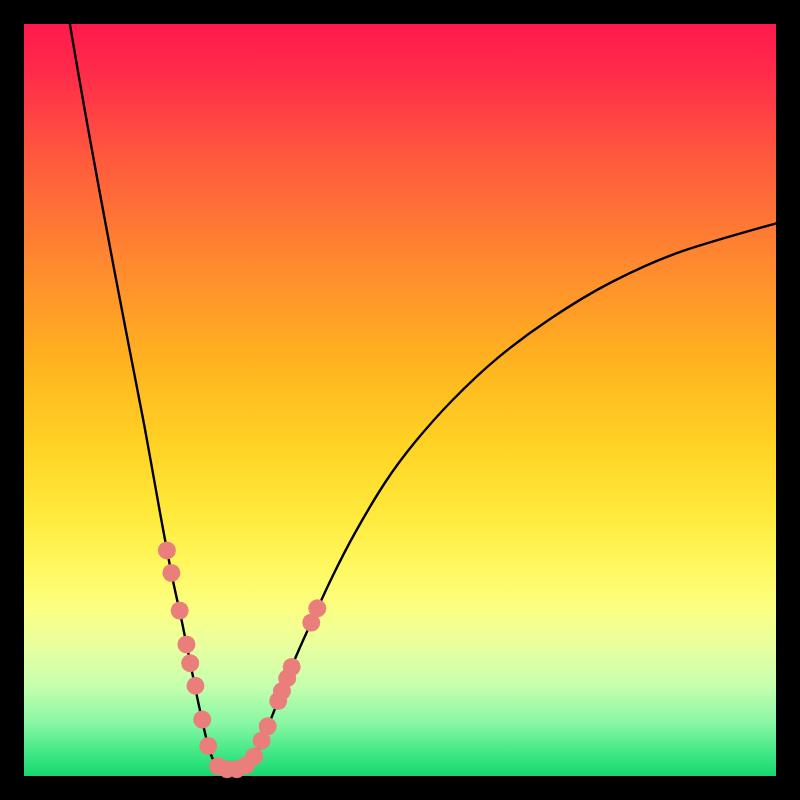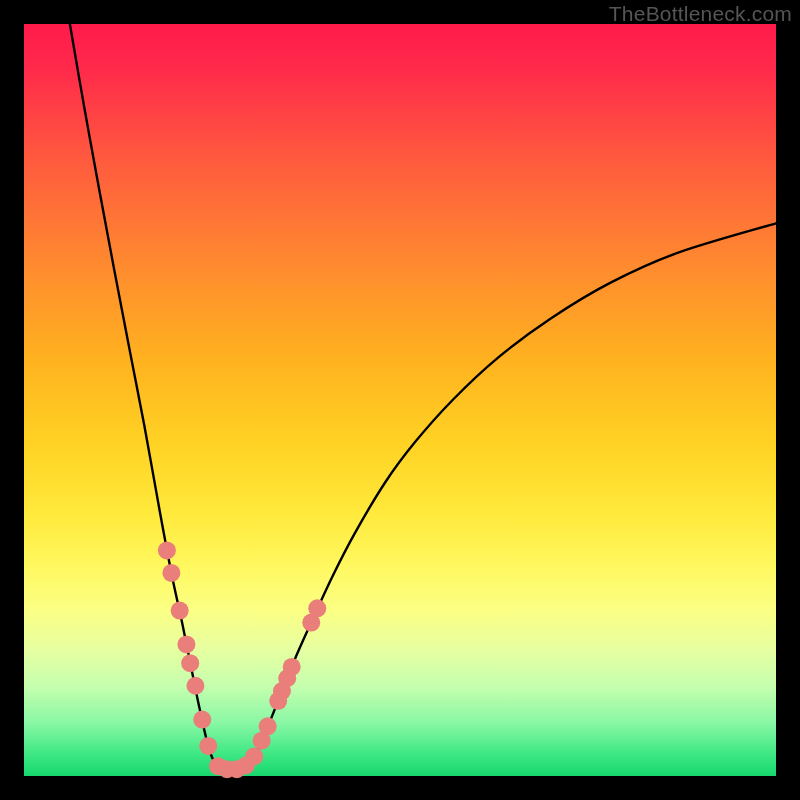--- a/index.html
+++ b/index.html
@@ -70,21 +70,20 @@
   }
   .bead {
     fill: #e97e7b;
     stroke: none;
   }
 </style>
 </head>
 <body>
 
 <div class="frame">
-  <div class="watermark">TheBottleneck.com</div>
   <div class="plot">
     <svg class="curve" viewBox="0 0 752 752">
       <path id="curve-path" class="curve-path" d="M 45.87 0.00 C 48.25 13.79, 55.27 55.15, 60.16 82.72 C 65.05 110.29, 70.19 138.24, 75.20 165.44 C 80.21 192.64, 85.23 219.46, 90.24 245.90 C 95.25 272.35, 100.27 298.17, 105.28 324.11 C 110.29 350.06, 115.31 374.75, 120.32 401.57 C 125.33 428.39, 130.85 460.47, 135.36 485.04 C 139.87 509.61, 143.63 530.16, 147.39 548.96 C 151.15 567.76, 154.91 583.55, 157.92 597.84 C 160.93 612.13, 162.93 622.28, 165.44 634.69 C 167.95 647.10, 170.45 660.26, 172.96 672.29 C 175.47 684.32, 178.60 698.61, 180.48 706.88 C 182.36 715.15, 182.99 717.53, 184.24 721.92 C 185.49 726.31, 186.62 730.07, 188.00 733.20 C 189.38 736.33, 190.76 738.84, 192.51 740.72 C 194.27 742.60, 196.52 743.73, 198.53 744.48 C 200.53 745.23, 202.54 745.11, 204.54 745.23 C 206.55 745.36, 208.81 745.36, 210.56 745.23 C 212.31 745.11, 213.57 744.86, 215.07 744.48 C 216.58 744.10, 218.08 743.73, 219.58 742.98 C 221.09 742.22, 222.59 741.22, 224.10 739.97 C 225.60 738.71, 227.10 737.46, 228.61 735.46 C 230.11 733.45, 231.11 732.07, 233.12 727.94 C 235.13 723.80, 238.13 716.66, 240.64 710.64 C 243.15 704.62, 245.65 698.11, 248.16 691.84 C 250.67 685.57, 251.92 682.44, 255.68 673.04 C 259.44 663.64, 265.71 647.35, 270.72 635.44 C 275.73 623.53, 279.49 615.39, 285.76 601.60 C 292.03 587.81, 300.80 568.14, 308.32 552.72 C 315.84 537.30, 322.11 524.77, 330.88 509.10 C 339.65 493.44, 350.93 473.89, 360.96 458.72 C 370.99 443.55, 379.76 431.90, 391.04 418.11 C 402.32 404.33, 414.85 390.04, 428.64 376.00 C 442.43 361.96, 457.47 347.42, 473.76 333.89 C 490.05 320.35, 507.60 307.32, 526.40 294.78 C 545.20 282.25, 565.25 269.72, 586.56 258.69 C 607.87 247.66, 626.67 238.51, 654.24 228.61 C 681.81 218.71, 735.71 204.17, 752.00 199.28"></path>
       <g id="beads">
           <circle cx="142.88" cy="526.40" r="9" class="bead"></circle>
           <circle cx="147.39" cy="548.96" r="9" class="bead"></circle>
           <circle cx="155.66" cy="586.56" r="9" class="bead"></circle>
           <circle cx="162.43" cy="620.40" r="9" class="bead"></circle>
           <circle cx="166.19" cy="639.20" r="9" class="bead"></circle>
           <circle cx="171.46" cy="661.76" r="9" class="bead"></circle>

